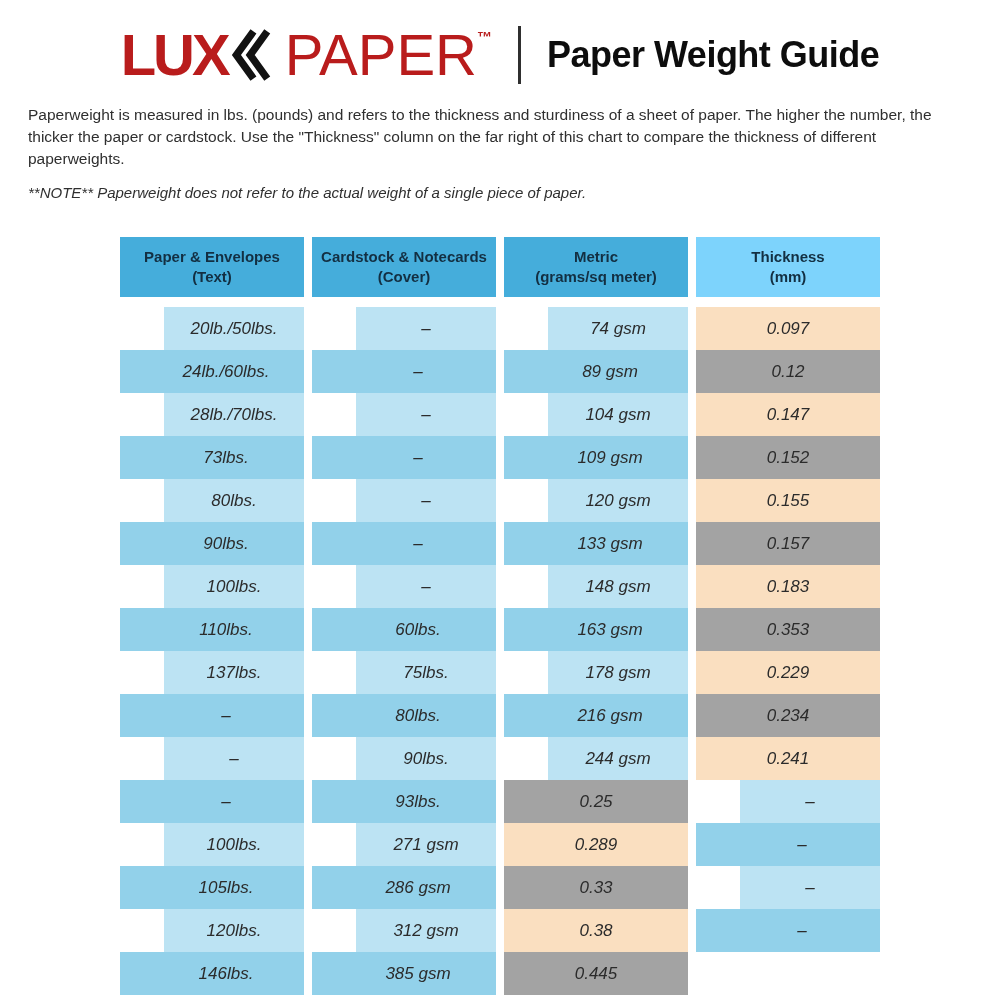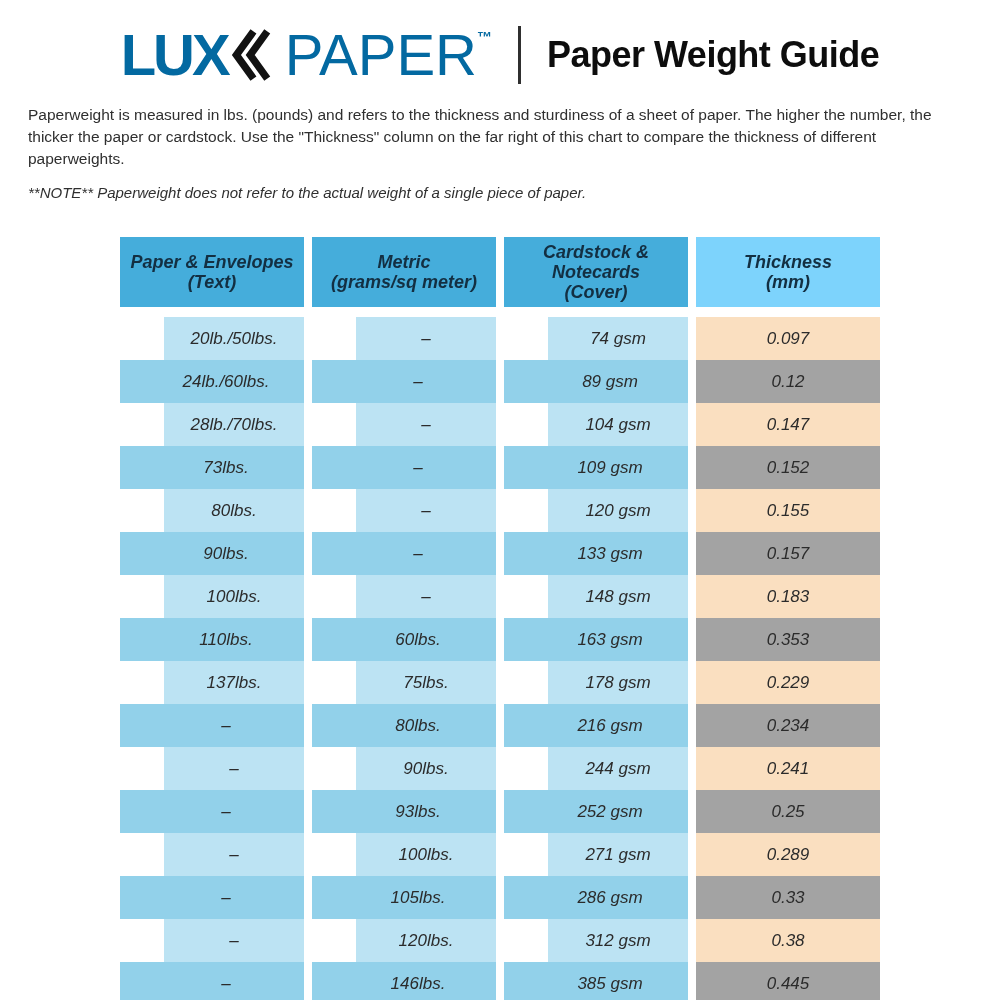--- a/index.html
+++ b/index.html
@@ -2,38 +2,38 @@
 <html><head>
 <meta charset="utf-8">
 <style>
   * { margin:0; padding:0; box-sizing:border-box; }
   html,body { width:1000px; height:1000px; background:#ffffff;
               font-family:"Liberation Sans", sans-serif; color:#2e2e2e; }
 
   
   .brand-bar { display:flex; justify-content:center; align-items:center;
                margin-top:22px; height:66px; gap:26px; }
-  .logo { display:flex; align-items:center; color:#0369a1;text-align:center; }
+  .logo { display:flex; align-items:center; color:#b91c1c;text-align:center; }
   .logo-lux { font-size:58px; font-weight:900; letter-spacing:-3px; line-height:1; }
   .logo-chevrons { display:flex; align-items:center; margin:0 2px 0 3px; height:52px; }
   .logo-paper { font-size:58px; font-weight:500; letter-spacing:0px; line-height:1;margin-left:12px; }
   .logo-tm { font-size:15px; font-weight:700; align-self:flex-start; margin-top:2px; }
   .divider { width:3px; height:58px; background:#2f2f2f; }
   .page-title { font-size:36px; font-weight:900; color:#0d0d0d; letter-spacing:-0.5px; }
 
   
   .intro { margin:16px 28px 0 28px; font-size:15.5px; line-height:22px; color:#2f2f2f; }
   .note  { margin:14px 28px 0 28px; font-size:15px; font-style:italic; color:#2f2f2f; }
 
   
   .weights-table { margin:36px 0 0 120px; width:760px;
                    display:grid; grid-template-columns:repeat(4,184px); column-gap:8px; }
-  .head-cell { height:70px; display:flex; flex-direction:column; justify-content:center;
-               align-items:center; text-align:center; font-weight:700; font-size:18px;
-               line-height:20px; color:#132f42;font-style:italic; }
+  .head-cell { height:60px; display:flex; flex-direction:column; justify-content:center;
+               align-items:center; text-align:center; font-weight:700; font-size:15px;
+               line-height:20px; color:#132f42; }
   .head-blue   { background:#45addb; }
   .head-orange { background:#7dd3fc; }
   .head-spacer { height:10px; background:#ffffff; grid-column:1 / -1; }
   .cell { height:43px; display:flex; justify-content:center; align-items:center;
           font-style:italic; font-size:17px; color:#2b2b2b; }
   .blue.light   { background:#bce3f3;margin-left:44px; }
   .blue.dark    { background:#92d1ea;padding-left:28px; }
   .orange.light { background:#fadfc0; }
   .orange.dark  { background:#a3a3a3; }
 </style>
@@ -58,26 +58,26 @@
 
 <p class="intro">Paperweight is measured in lbs. (pounds) and refers to the thickness and sturdiness of a sheet of paper. The higher the number, the thicker the paper or cardstock. Use the "Thickness" column on the far right of this chart to compare the thickness of different paperweights.</p>
 <p class="note">**NOTE** Paperweight does not refer to the actual weight of a single piece of paper.</p>
 
 <div class="weights-table">
   <div class="head-cell head-blue">
     <span>Paper &amp; Envelopes</span>
     <span>(Text)</span>
   </div>
   <div class="head-cell head-blue">
+    <span>Cardstock &amp; Notecards</span>
+    <span>(Cover)</span>
+  </div>
+  <div class="head-cell head-blue">
     <span>Metric</span>
     <span>(grams/sq meter)</span>
-  </div>
-  <div class="head-cell head-blue">
-    <span>Cardstock &amp; Notecards</span>
-    <span>(Cover)</span>
   </div>
   <div class="head-cell head-orange">
     <span>Thickness</span>
     <span>(mm)</span>
   </div>
   <div class="head-spacer"></div>
 
 <div class="cell blue light">20lb./50lbs.</div>
     <div class="cell blue light">–</div>
     <div class="cell blue light">74 gsm</div>
@@ -117,21 +117,20 @@
     <div class="cell blue dark">–</div>
     <div class="cell blue dark">80lbs.</div>
     <div class="cell blue dark">216 gsm</div>
     <div class="cell orange dark">0.234</div>
     <div class="cell blue light">–</div>
     <div class="cell blue light">90lbs.</div>
     <div class="cell blue light">244 gsm</div>
     <div class="cell orange light">0.241</div>
     <div class="cell blue dark">–</div>
     <div class="cell blue dark">93lbs.</div>
-    <div class="cell blue dark">252 gsm</div>
     <div class="cell orange dark">0.25</div>
     <div class="cell blue light">–</div>
     <div class="cell blue light">100lbs.</div>
     <div class="cell blue light">271 gsm</div>
     <div class="cell orange light">0.289</div>
     <div class="cell blue dark">–</div>
     <div class="cell blue dark">105lbs.</div>
     <div class="cell blue dark">286 gsm</div>
     <div class="cell orange dark">0.33</div>
     <div class="cell blue light">–</div>

